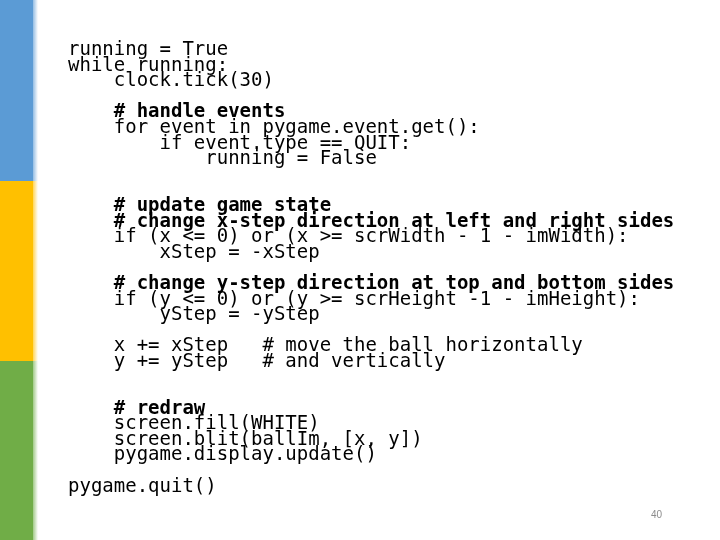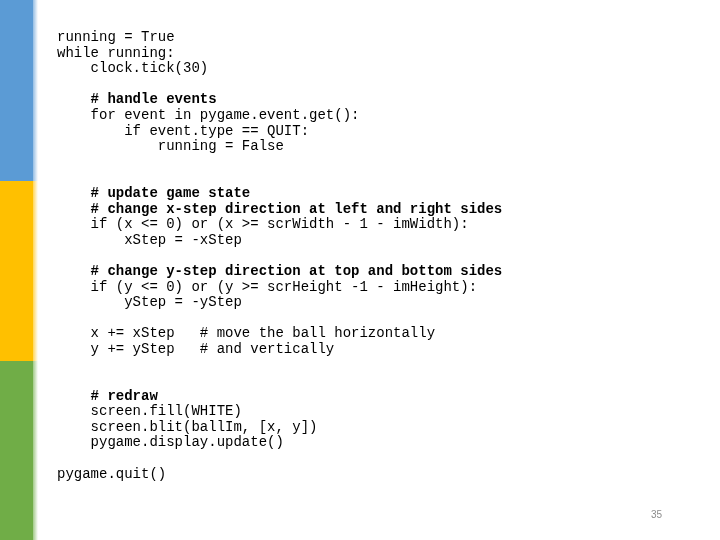--- a/index.html
+++ b/index.html
@@ -36,27 +36,26 @@
       background: linear-gradient(to right, rgba(255,255,255,0.35), rgba(255,255,255,1));
     }
     .seg-blue { top: 0; height: 181px; background: #5b9bd5; }
     .seg-yellow { top: 181px; height: 180px; background: #ffc000; }
     .seg-green { top: 361px; height: 179px; background: #70ad47; }
 
     .code {
       position: absolute;
       left: 57px;
       top: 30px;
-      margin: 0;
-      font-size: 14px;
+      margin: 11px;
+      font-size: 19px;
       line-height: 15.6px;
       color: #000000;
       white-space: pre;
       letter-spacing: 0;
-      font-family: Liberation Mono, monospace;
     }
     .code-line {
       display: block;
       height: 15.6px;
     }
     .cm-bold {
       font-weight: bold;
     }
     .page-number {
       position: absolute;
@@ -71,13 +70,13 @@
 <body>
 
 <div class="side-bar">
   <div class="side-seg seg-blue"></div>
   <div class="side-seg seg-yellow"></div>
   <div class="side-seg seg-green"></div>
 </div>
 
 <pre class="code" id="code-block"><span class="code-line">running = True</span><span class="code-line">while running:</span><span class="code-line">    clock.tick(30)</span><span class="code-line"></span><span class="code-line cm-bold">    # handle events</span><span class="code-line">    for event in pygame.event.get():</span><span class="code-line">        if event.type == QUIT:</span><span class="code-line">            running = False</span><span class="code-line"></span><span class="code-line"></span><span class="code-line cm-bold">    # update game state</span><span class="code-line cm-bold">    # change x-step direction at left and right sides</span><span class="code-line">    if (x &lt;= 0) or (x &gt;= scrWidth - 1 - imWidth):</span><span class="code-line">        xStep = -xStep</span><span class="code-line"></span><span class="code-line cm-bold">    # change y-step direction at top and bottom sides</span><span class="code-line">    if (y &lt;= 0) or (y &gt;= scrHeight -1 - imHeight):</span><span class="code-line">        yStep = -yStep</span><span class="code-line"></span><span class="code-line">    x += xStep   # move the ball horizontally</span><span class="code-line">    y += yStep   # and vertically</span><span class="code-line"></span><span class="code-line"></span><span class="code-line cm-bold">    # redraw</span><span class="code-line">    screen.fill(WHITE)</span><span class="code-line">    screen.blit(ballIm, [x, y])</span><span class="code-line">    pygame.display.update()</span><span class="code-line"></span><span class="code-line">pygame.quit()</span></pre>
 
-<div class="page-number">35</div>
+<div class="page-number">40</div>
 
 </body></html>

